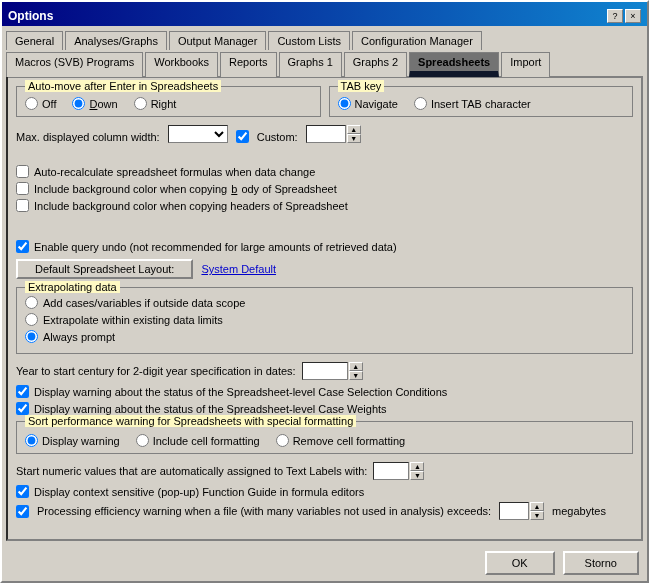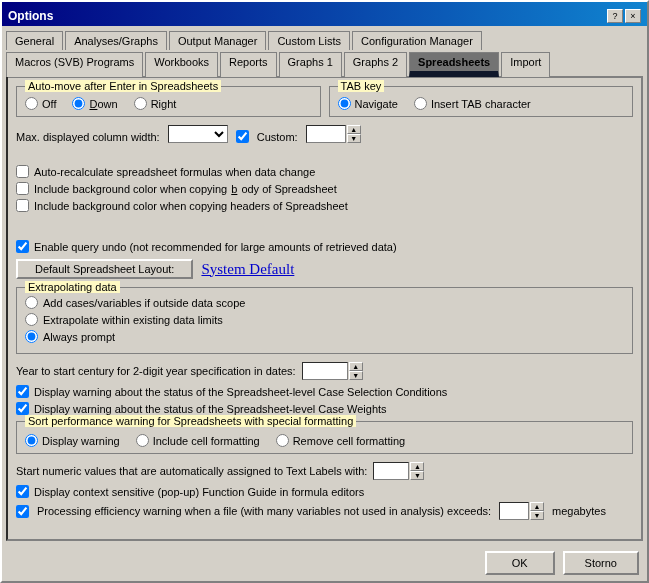--- a/index.html
+++ b/index.html
@@ -185,22 +185,21 @@
     }
 
     .checkbox-row label { font-size: 11px; }
 
     .underline { text-decoration: underline; }
 
     .link-text {
       color: #0000cc;
       text-decoration: underline;
       cursor: pointer;
-      font-size: 15px;
-      font-family: Liberation Serif, serif;
+      font-size: 11px;
     }
 
     .default-layout-row {
       display: flex;
       align-items: center;
       gap: 8px;
       margin-bottom: 8px;
     }
 
     .win-button {

